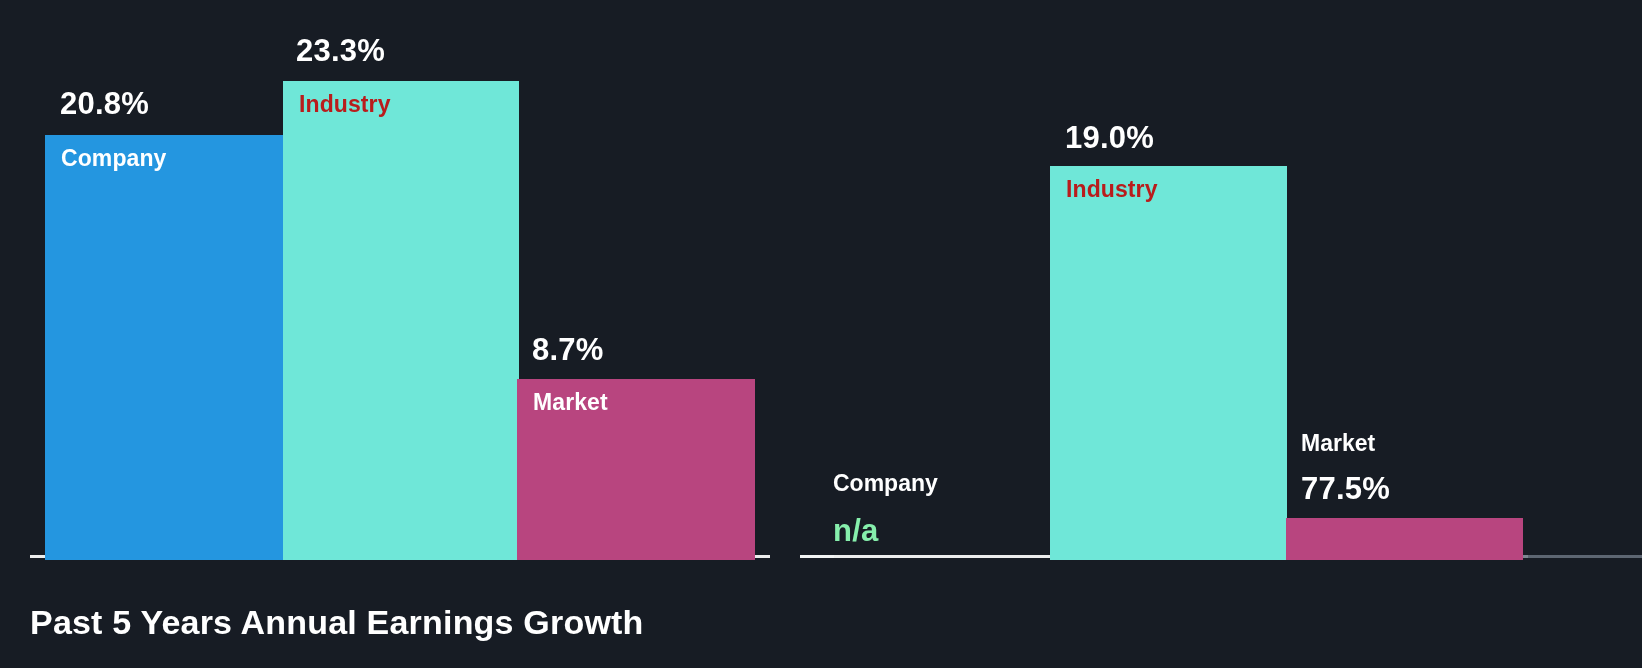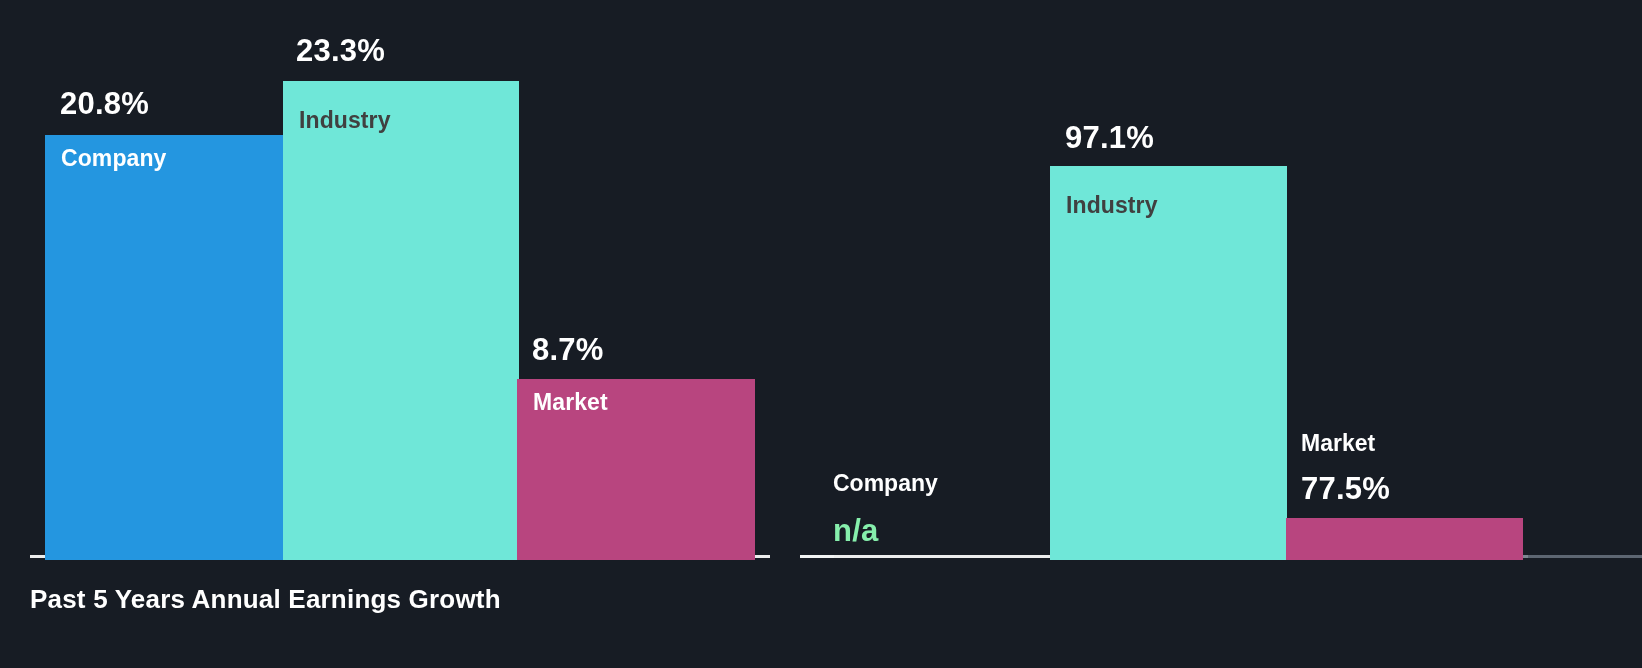--- a/index.html
+++ b/index.html
@@ -37,21 +37,21 @@
   }
   .bar-label{
     position:absolute;
     left:16px;
     top:10px;
     font-size:23px;
     font-weight:bold;
     white-space:nowrap;
     letter-spacing:.1px;
   }
-  .lbl-dark{color:#404040;margin-top:16px;}
+  .lbl-dark{color:#b91c1c;}
   .lbl-light{color:#ffffff;}
 
   .value{
     position:absolute;
     font-size:31px;
     font-weight:bold;
     color:#ffffff;
     white-space:nowrap;
     letter-spacing:.2px;
   }
@@ -60,22 +60,22 @@
   .floating-label{
     position:absolute;
     font-size:23px;
     font-weight:bold;
     color:#ffffff;
     white-space:nowrap;
   }
 
   .chart-title{
     position:absolute;
-    bottom:53px;
-    font-size:26px;
+    bottom:26px;
+    font-size:34px;
     font-weight:bold;
     color:#ffffff;
     white-space:nowrap;
     letter-spacing:.2px;
   }
 </style>
 </head>
 <body>
 
 <div class="stage">
@@ -112,21 +112,21 @@
 
       <div class="axis-line" style="left:0px;width:728px;bottom:2px;"></div>
       <div class="axis-line-dim" style="left:722px;width:120px;bottom:2px;"></div>
 
       <div class="floating-label" style="left:33px;top:470px;">Company</div>
       <div class="value value-na" style="left:33px;top:513px;">n/a</div>
 
       <div class="bar" style="left:250px;width:237px;height:394px;background:#6fe7d8;">
         <span class="bar-label lbl-dark">Industry</span>
       </div>
-      <div class="value" style="left:265px;top:120px;">97.1%</div>
+      <div class="value" style="left:265px;top:120px;">19.0%</div>
 
       <div class="bar" style="left:486px;width:237px;height:42px;background:#b8457f;"></div>
       <div class="floating-label" style="left:501px;top:430px;">Market</div>
       <div class="value" style="left:501px;top:471px;">77.5%</div>
 
     </div>
 
   </div>
 
 </div>

